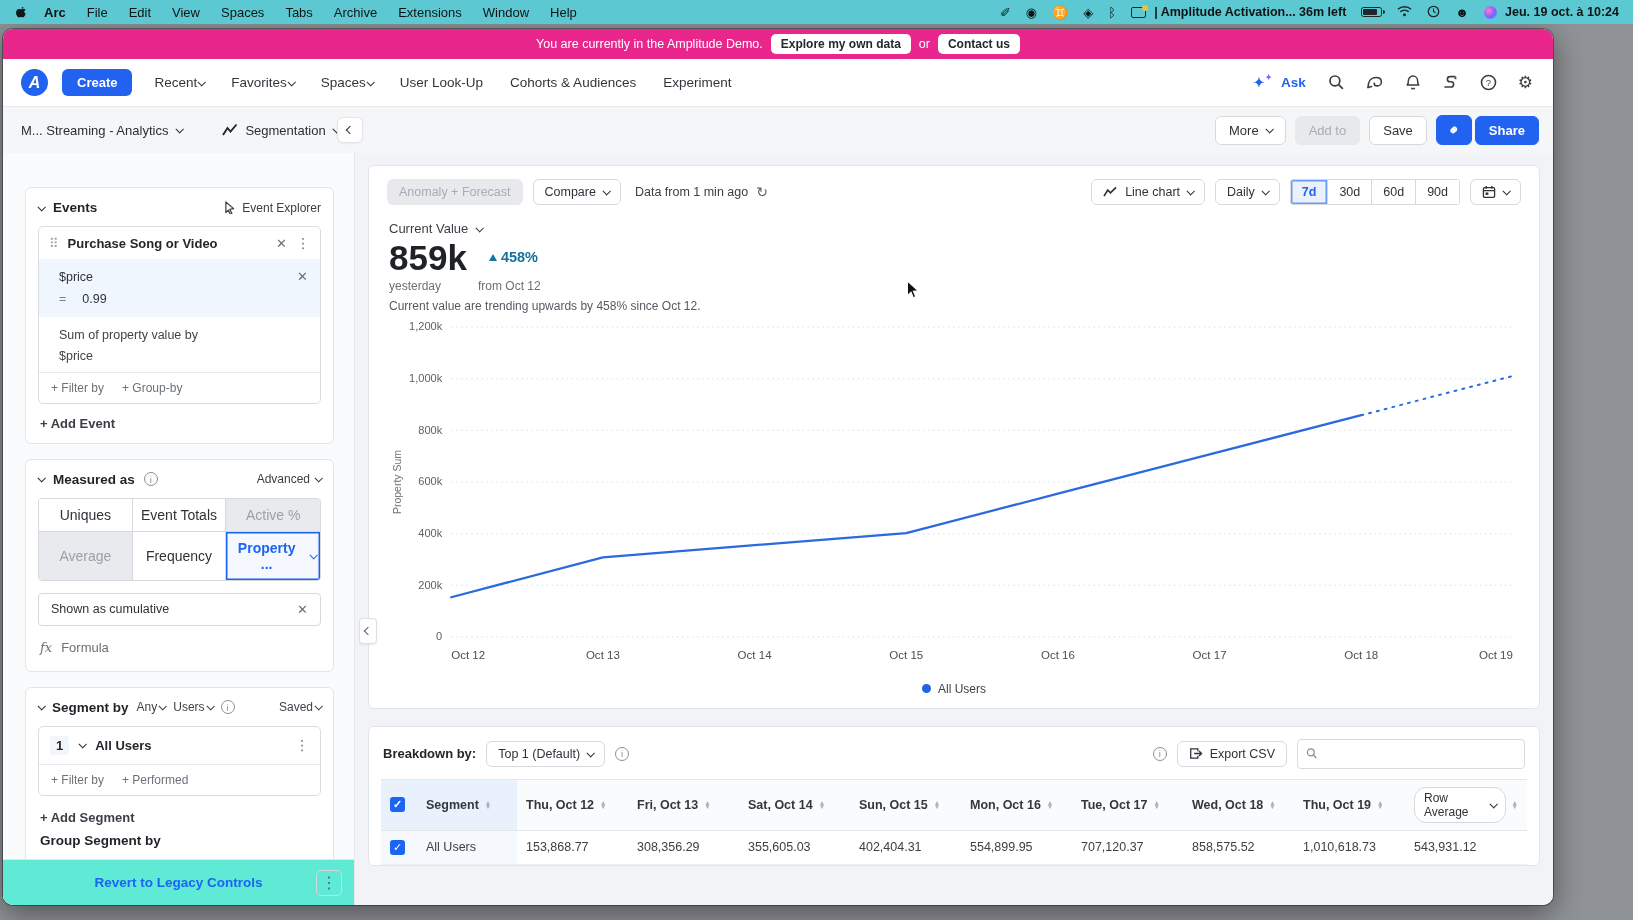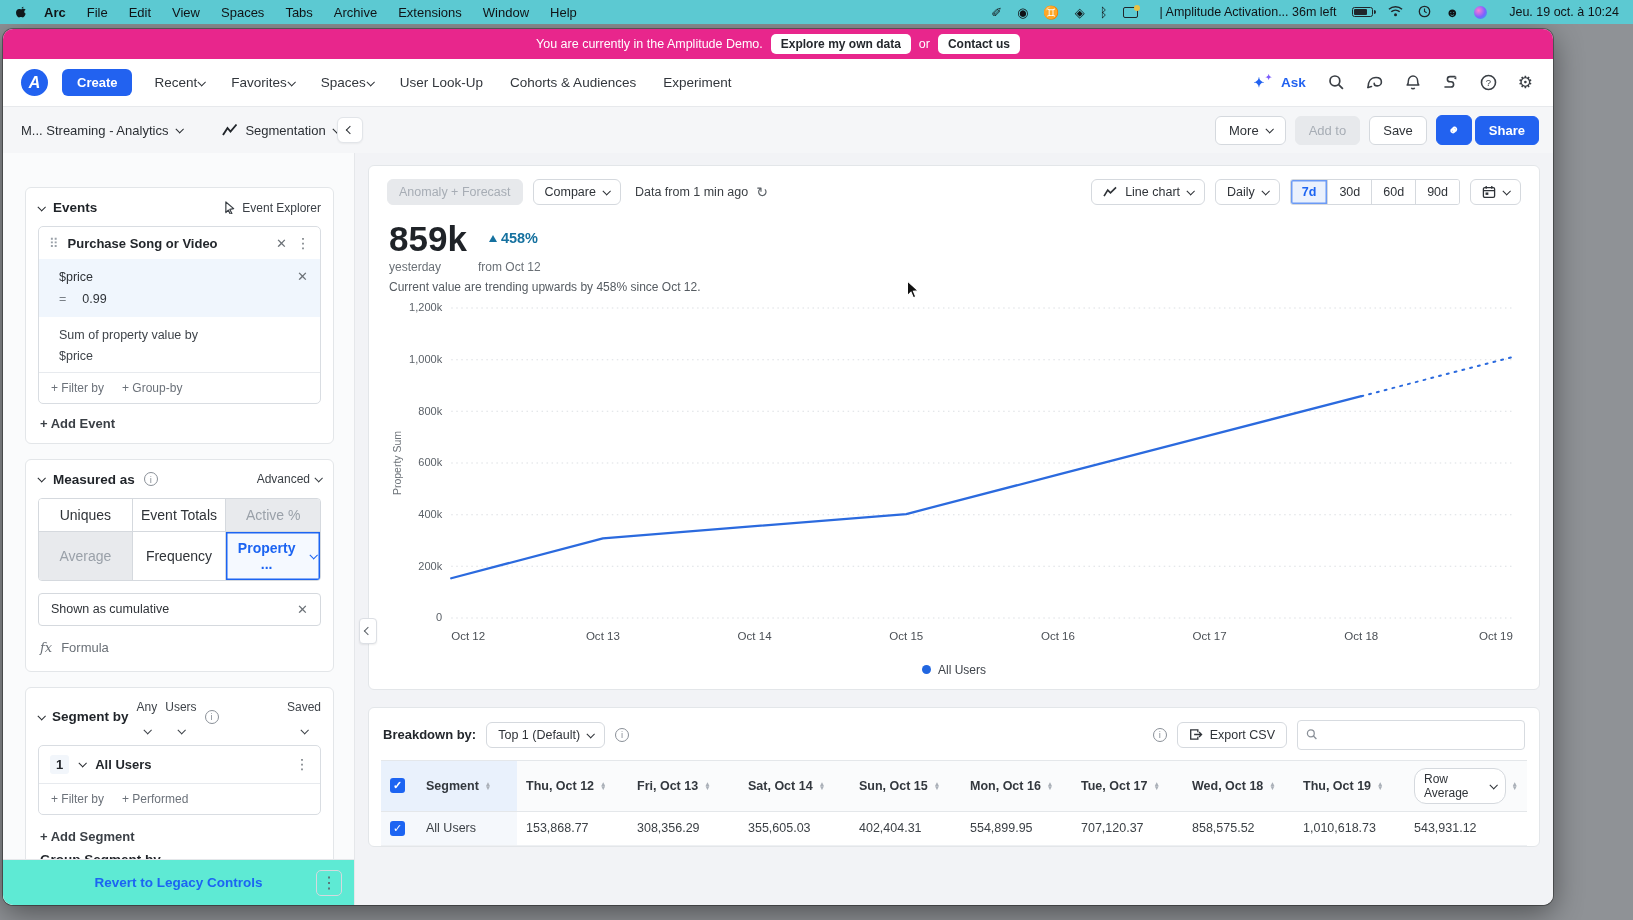--- a/index.html
+++ b/index.html
@@ -14,21 +14,21 @@
   .menubar {
     position:absolute; top:0; left:0; right:0; height:24px;
     background:#5cc9d2; display:flex; align-items:center;
     padding:0 14px; font-size:13px; color:#101316; z-index:50;
   }
   .menubar .apple { width:14px; height:14px; margin-right:16px; }
   .menubar .mitem { margin-right:21px; }
   .menubar .mitem.bold { font-weight:bold; }
   .menubar .spacer { flex:1; }
   .menubar .ricon { margin-left:15px; font-size:13px; line-height:1; }
-  .menubar .rtext { margin-left:22px; font-weight:normal; font-size:12.5px; }
+  .menubar .rtext { margin-left:8px; font-weight:bold; font-size:12.5px; }
   .battery { display:inline-block; width:21px; height:10px; border:1.5px solid #20262b; border-radius:2.5px; position:relative; margin-left:15px; }
   .battery::after { content:""; position:absolute; right:-4px; top:2px; width:2px; height:4px; background:#20262b; border-radius:0 2px 2px 0; }
   .battery .lvl { position:absolute; left:1px; top:1px; bottom:1px; width:70%; background:#20262b; border-radius:1px; }
   .siri { display:inline-block; width:13px; height:13px; border-radius:50%; margin-left:15px;
     background:radial-gradient(circle at 35% 35%, #ff7bd1, #7b61ff 55%, #19c2e8); }
   .disp { display:inline-block; width:15px; height:11px; border:1.5px solid #20262b; border-radius:2px; position:relative; margin-left:15px;}
   .disp::after { content:""; position:absolute; right:-3px; top:-3px; width:6px; height:6px; border-radius:50%; background:#e8c245; }
 
   
   .window {
@@ -98,21 +98,21 @@
   .mcell:nth-child(3n) { border-right:none; }
   .mcell:nth-child(n+4) { border-bottom:none; }
   .mcell.disabled { background:#e8eaed; color:#9aa1a9; cursor:default; }
   .mcell.selected { color:#1c64f2; background:#f5f9ff; box-shadow:inset 0 0 0 1.5px #1c64f2; font-weight:bold; }
   .cumrow { border:1px solid #d5d9de; border-radius:4px; display:flex; align-items:center; padding:8px 12px; font-size:12.5px; color:#2f3338; margin-bottom:12px; }
   .cumrow .spacer { flex:1; }
   .hint { font-size:11.5px; color:#5d646b; line-height:1.45; margin:2px 2px 14px; }
   .formula { display:flex; align-items:center; gap:9px; font-size:13px; color:#6a7077; padding:2px 2px 6px; }
   .fx { font-style:italic; font-family:"DejaVu Serif", serif; font-size:13px; }
 
-  .seg-head-extra { font-size:12px; color:#3f444a; display:flex; align-items:center; gap:14px; cursor:pointer;flex-direction:column; }
+  .seg-head-extra { font-size:12px; color:#3f444a; display:flex; align-items:center; gap:2px; cursor:pointer; }
   .seg-card { border:1px solid #d9dde2; border-radius:5px; overflow:hidden; margin-bottom:12px; }
   .seg-row1 { display:flex; align-items:center; gap:10px; padding:9px 11px; }
   .seg-num { font-size:13px; font-weight:bold; color:#23272c; background:#f2f6fb; padding:2px 6px; border-radius:3px; }
   .seg-name { font-weight:bold; font-size:13px; color:#23272c; flex:1; }
   .group-seg { font-size:13.5px; font-weight:bold; color:#1f2328; padding:6px 2px; }
   .side-foot { position:absolute; left:0; right:0; bottom:0; height:46px; background:#5eead4; border-top:1px solid #e5e7ea; display:flex; align-items:center; justify-content:center; gap:26px; }
   .revert { color:#1c64f2; font-size:13.5px; font-weight:bold; cursor:pointer; }
   .foot-kebab { width:26px; height:26px; border:1px solid #d5d9de; border-radius:5px; display:flex; align-items:center; justify-content:center; color:#5c6268; cursor:pointer; position:absolute; right:12px; }
 
   
@@ -463,20 +463,24 @@
             <svg width="14" height="14" viewBox="0 0 15 15">
                 <rect x="1.5" y="2.8" width="12" height="10.5" rx="1.5" fill="none" stroke="#2f3338" stroke-width="1.4"></rect>
                 <path d="M1.5 6h12M4.5 1v3M10.5 1v3" stroke="#2f3338" stroke-width="1.4" fill="none"></path>
                 <rect x="3.8" y="8" width="3" height="2.6" fill="#2f3338"></rect>
               </svg>
             <span class="chev"></span>
           </button>
         </div>
 
         <div class="stats">
+          <div class="stat-label">
+              <span>Current Value</span>
+              <span class="chev"></span>
+            </div>
           <div class="stat-main">
             <div>
               <div class="big">859k</div>
             </div>
             <div class="delta">
                 <span class="tri-up"></span>
                 <span>458%</span>
               </div>
           </div>
           <div class="sub">

